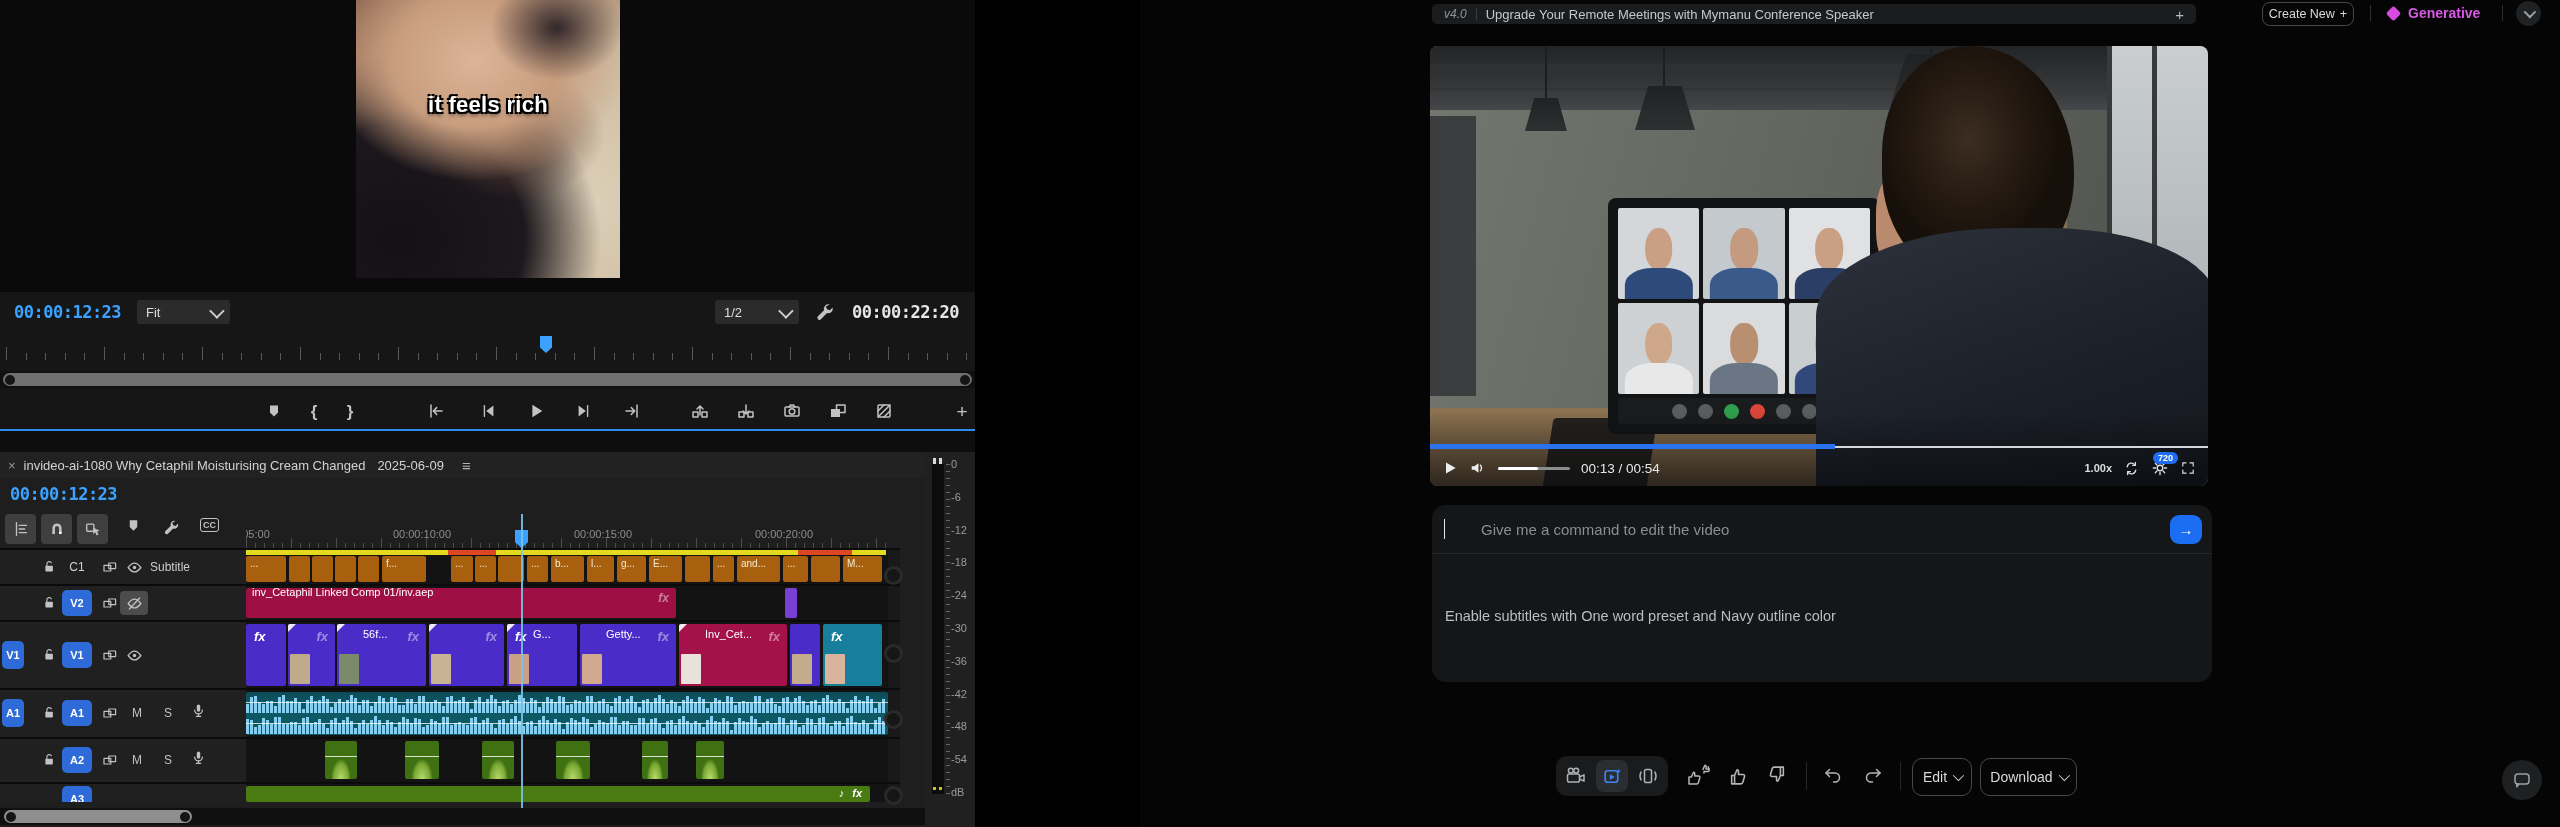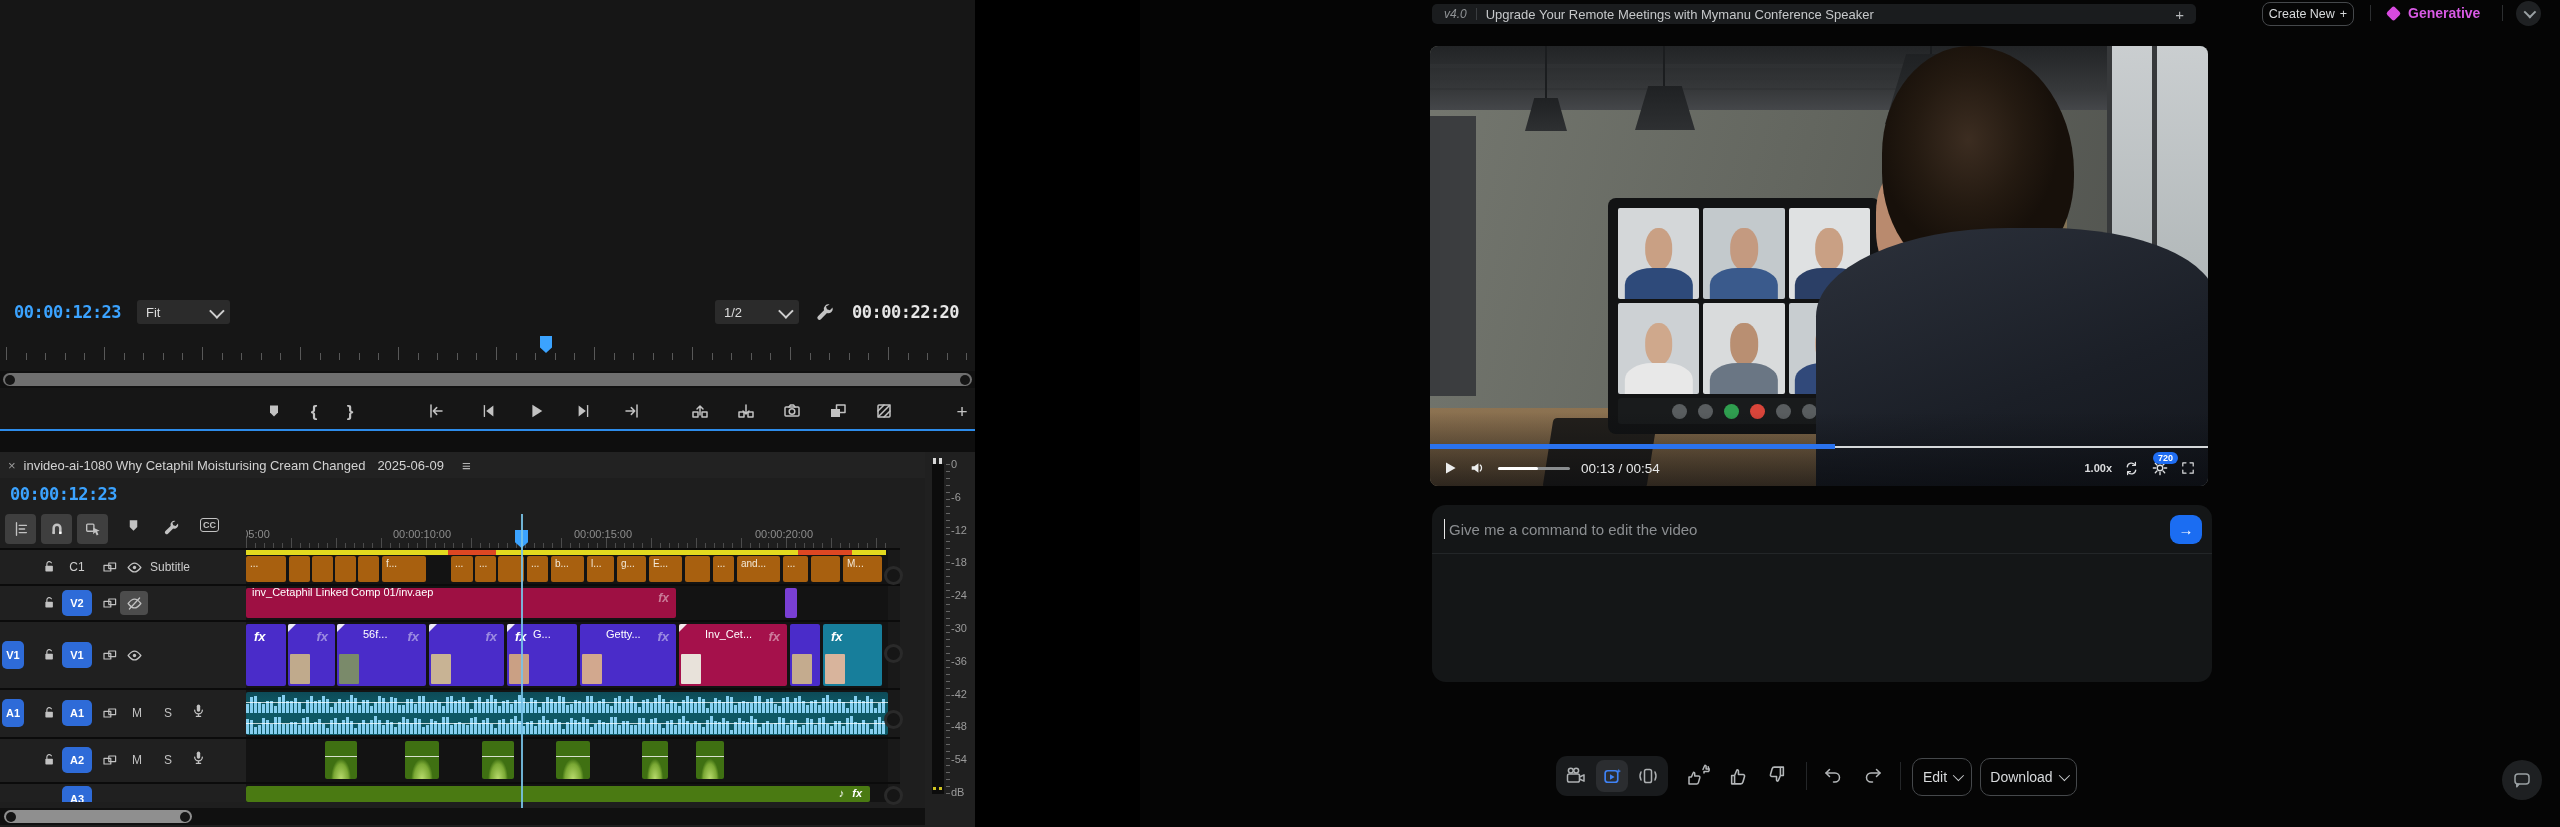--- a/index.html
+++ b/index.html
@@ -177,21 +177,21 @@
   .slider{width:72px;height:3px;background:#8a8d8f;border-radius:2px;position:relative;}
   .slider::before{content:"";position:absolute;left:0;top:0;height:3px;width:40px;background:#fff;border-radius:2px;}
   .ptime{font-size:13.5px;color:#e6e7e8;}
   .pspacer{flex:1;}
   .pspeed{font-size:11px;font-weight:bold;color:#dcdddf;}
   .gearwrap{position:relative;}
   .qbadge{position:absolute;right:-9px;top:-7px;background:#1f6df2;color:#fff;font-size:9px;font-weight:bold;
      padding:1px 5px;border-radius:7px;}
 
   .cmdcard{position:absolute;left:292px;top:505px;width:780px;height:177px;background:#141617;border-radius:14px;box-sizing:border-box;}
-  .cmdrow{position:absolute;left:0;top:0;width:100%;height:48px;display:flex;align-items:center;padding:0 10px 0 12px;box-sizing:border-box;}
+  .cmdrow{position:absolute;left:0;top:0;width:100%;height:48px;display:flex;align-items:center;padding:0 10px 0 12px;box-sizing:border-box;gap:32px;}
   .cursorbar{width:1px;height:20px;background:#e8e8e8;margin-right:2px;}
   .cmdinput{flex:1;background:none;border:none;outline:none;color:#e8e8e8;font-size:15px;font-family:"Liberation Sans",sans-serif;}
   .cmdinput::placeholder{color:#8b8e91;}
   .sendbtn{width:32px;height:29px;background:#1b6df2;border:none;border-radius:9px;color:#fff;font-size:15px;
      display:flex;align-items:center;justify-content:center;cursor:pointer;}
   .cmddiv{position:absolute;left:0;top:48px;width:100%;height:1px;background:#232628;}
   .sugg{position:absolute;left:13px;width:750px;font-size:14.5px;color:#bcbdbf;}
   .seg{position:absolute;left:416px;top:756px;width:112px;height:40px;background:#191b1d;border-radius:11px;
      display:flex;align-items:center;justify-content:space-between;padding:0 9px;box-sizing:border-box;}
   .segsel{width:32px;height:32px;background:#2b2d30;border-radius:8px;display:flex;align-items:center;justify-content:center;}
@@ -203,20 +203,25 @@
   .chatfab{position:absolute;left:1362px;top:760px;width:40px;height:40px;border-radius:50%;background:#1e2022;
      display:flex;align-items:center;justify-content:center;}
 </style>
 </head>
 <body>
 
 <div id="stage">
 
   <section class="pp">
     <div class="monitor">
+      <div class="prev-wrap">
+        <div class="preview">
+          <div class="caption">it feels rich</div>
+        </div>
+      </div>
       <div class="mon-bar">
         <span class="tc blue abs" style="left:14px">00:00:12:23</span>
         <div class="dd abs" style="left:137px;width:75px">
           <span>Fit</span>
           <span class="chev" style="margin-left:auto"></span>
         </div>
         <div class="dd abs" style="left:715px;width:66px">
           <span>1/2</span>
           <span class="chev" style="margin-left:auto"></span>
         </div>
@@ -1117,20 +1122,21 @@
 
     <div class="cmdcard">
       <div class="cmdrow">
         <span class="cursorbar"></span>
         <input class="cmdinput" type="text" placeholder="Give me a command to edit the video" style="">
         <button class="sendbtn">
           <span>→</span>
         </button>
       </div>
       <div class="cmddiv"></div>
+      <div class="sugg" style="top:103px">Enable subtitles with One word preset and Navy outline color</div>
     </div>
 
     <div class="seg">
       <span>
         <svg width="22" height="22" viewBox="0 0 22 22" class="ico" style="stroke:#aeb1b3">
             <rect x="2.5" y="9" width="12" height="8" rx="1.8"></rect>
             <circle cx="5.8" cy="5.6" r="2.4"></circle>
             <circle cx="11.2" cy="5.6" r="2.4"></circle>
             <path d="M14.5 12l4.5-2.2v6.4L14.5 14"></path>
           </svg>

